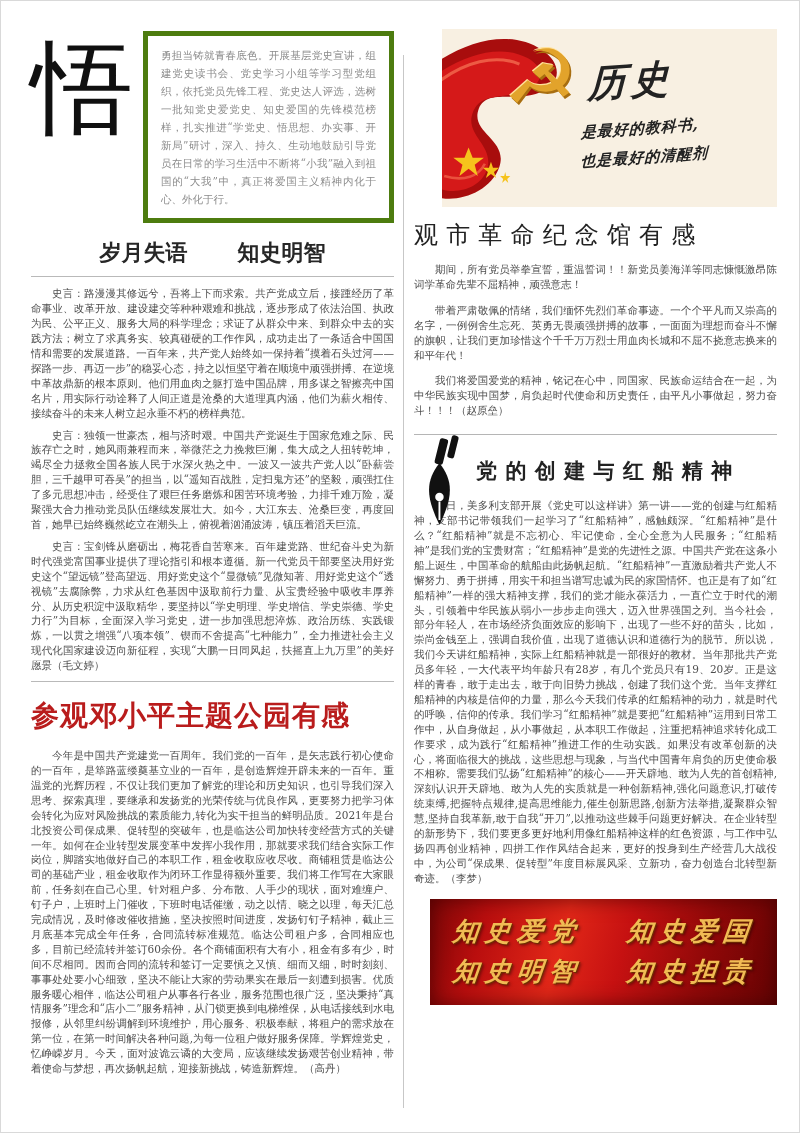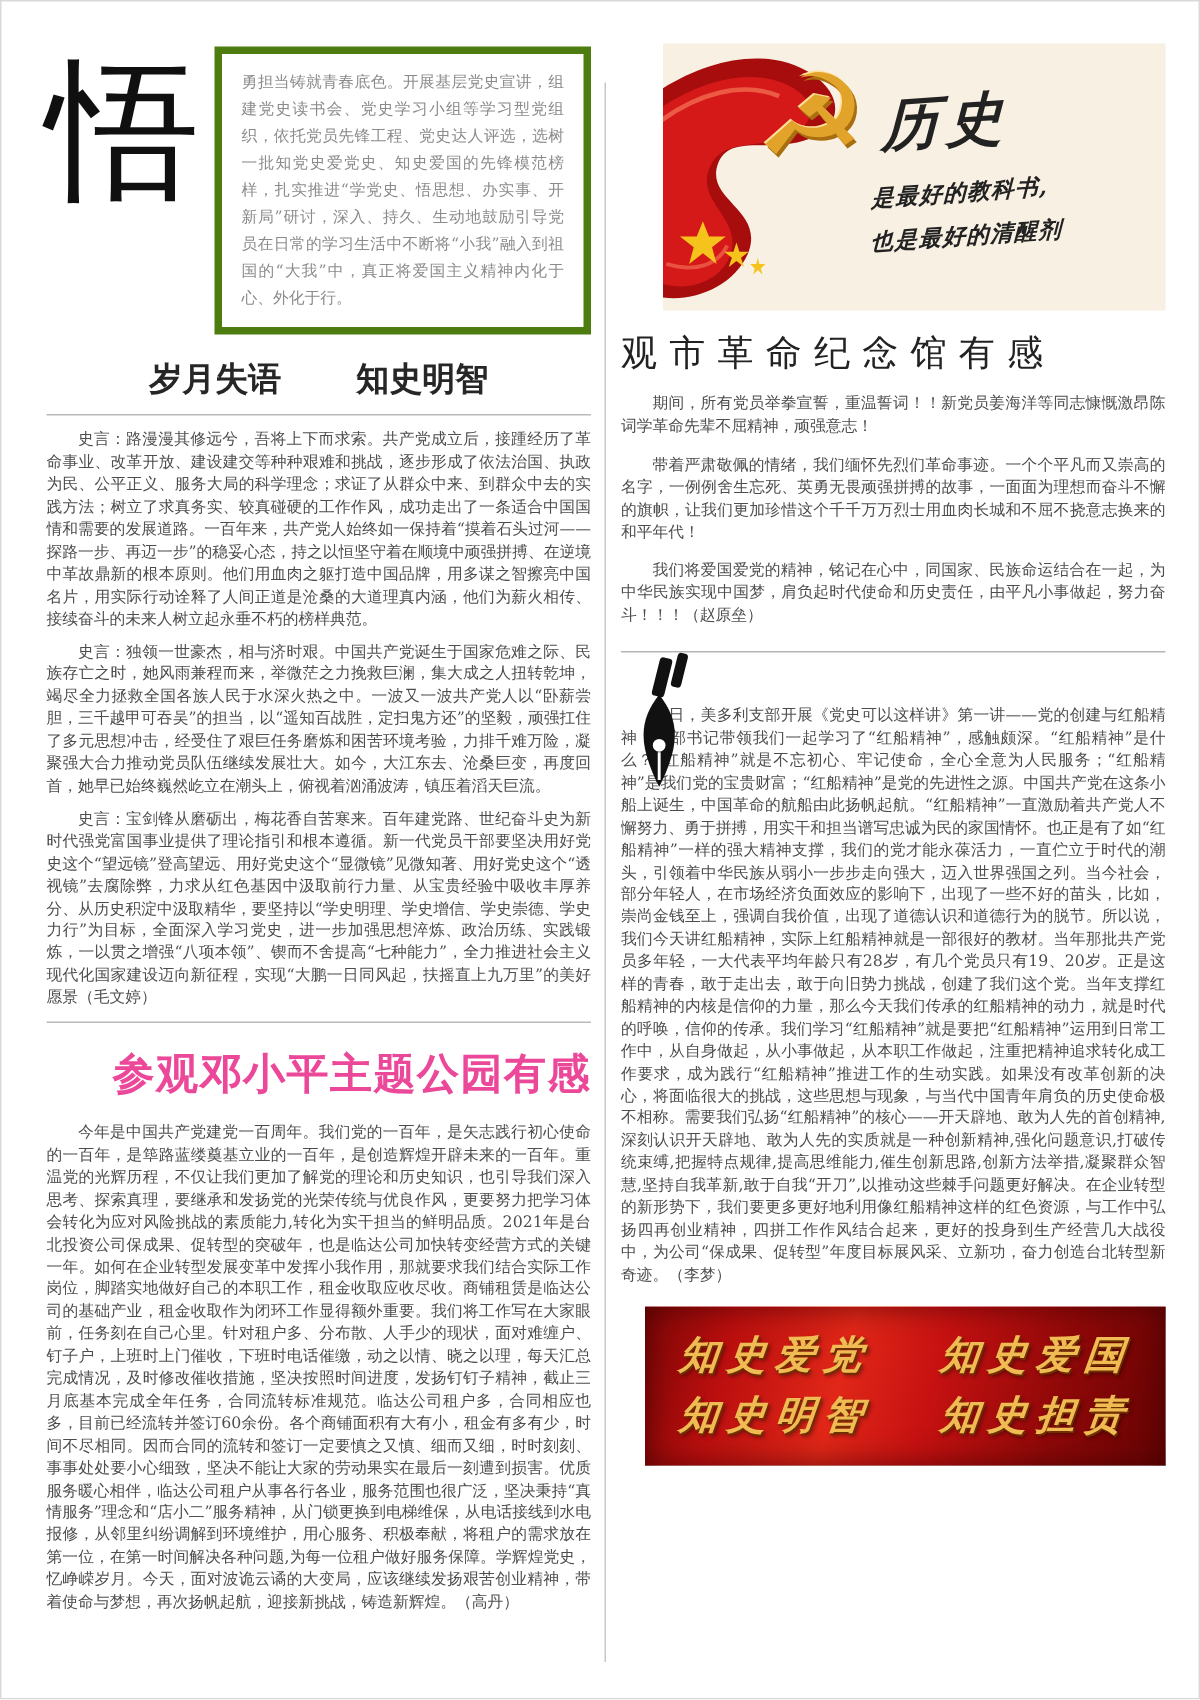--- a/index.html
+++ b/index.html
@@ -23,22 +23,22 @@
 
   
   .a1-title { display:flex; justify-content:center; gap:50px;
     font-family:"DejaVu Sans", sans-serif; font-weight:bold;
     font-size:22px; color:#262626; margin-top:15px; }
   .rule { border:none; border-top:1px solid #b9b9b9; margin:8px 0 9px; }
   .body-p { font-size:10.5px; line-height:1.42; color:#4d4d4d;
     text-align:justify; text-indent:2em; margin:7px 0; }
 
   
-  .a2-title { text-align:right; font-family:"DejaVu Sans", sans-serif; font-weight:bold;
-    font-size:28px; color:#ec4899; margin:15px 0 13px; letter-spacing:1px; }
+  .a2-title { text-align:left; font-family:"DejaVu Sans", sans-serif; font-weight:bold;
+    font-size:28px; color:#b91c1c; margin:15px 0 13px; letter-spacing:1px; }
 
   
   .hero { position:relative; height:178px; margin:0 0 12px 28px;
     background:#f8f0e2; overflow:hidden; }
   .flag-svg { position:absolute; left:-8px; top:4px; width:178px; height:172px; }
   .emblem { position:absolute; left:64px; top:10px; font-size:80px; line-height:1;
     color:#e2a32b; transform:rotate(8deg);
     text-shadow:2px 2px 0 #a86e10, -1px -1px 0 #ffe098;
     font-family:"DejaVu Sans", sans-serif; }
   .hero-text { position:absolute; right:12px; top:24px; width:184px;
@@ -129,20 +129,21 @@
     <div class="a4-head">
       <svg class="pen-svg" viewBox="0 0 70 120" aria-hidden="true">
         <g fill="#111">
           <rect x="30" y="2" width="11" height="34" rx="3" transform="rotate(14 35 19)"></rect>
           <rect x="46" y="-2" width="9" height="30" rx="3" transform="rotate(14 50 13)"></rect>
           <path d="M33 34 C16 56 14 76 33 114 C52 76 50 56 33 34 Z"></path>
         </g>
         <circle cx="33" cy="78" r="5.5" fill="#fff"></circle>
         <path d="M33 84 L33 108" stroke="#fff" stroke-width="2.5"></path>
       </svg>
+      <h2 class="a4-title">党的创建与红船精神</h2>
     </div>
 
     <p class="body-p">近日，美多利支部开展《党史可以这样讲》第一讲——党的创建与红船精神，支部书记带领我们一起学习了“红船精神”，感触颇深。“红船精神”是什么？“红船精神”就是不忘初心、牢记使命，全心全意为人民服务；“红船精神”是我们党的宝贵财富；“红船精神”是党的先进性之源。中国共产党在这条小船上诞生，中国革命的航船由此扬帆起航。“红船精神”一直激励着共产党人不懈努力、勇于拼搏，用实干和担当谱写忠诚为民的家国情怀。也正是有了如“红船精神”一样的强大精神支撑，我们的党才能永葆活力，一直伫立于时代的潮头，引领着中华民族从弱小一步步走向强大，迈入世界强国之列。当今社会，部分年轻人，在市场经济负面效应的影响下，出现了一些不好的苗头，比如，崇尚金钱至上，强调自我价值，出现了道德认识和道德行为的脱节。所以说，我们今天讲红船精神，实际上红船精神就是一部很好的教材。当年那批共产党员多年轻，一大代表平均年龄只有28岁，有几个党员只有19、20岁。正是这样的青春，敢于走出去，敢于向旧势力挑战，创建了我们这个党。当年支撑红船精神的内核是信仰的力量，那么今天我们传承的红船精神的动力，就是时代的呼唤，信仰的传承。我们学习“红船精神”就是要把“红船精神”运用到日常工作中，从自身做起，从小事做起，从本职工作做起，注重把精神追求转化成工作要求，成为践行“红船精神”推进工作的生动实践。如果没有改革创新的决心，将面临很大的挑战，这些思想与现象，与当代中国青年肩负的历史使命极不相称。需要我们弘扬“红船精神”的核心——开天辟地、敢为人先的首创精神,深刻认识开天辟地、敢为人先的实质就是一种创新精神,强化问题意识,打破传统束缚,把握特点规律,提高思维能力,催生创新思路,创新方法举措,凝聚群众智慧,坚持自我革新,敢于自我“开刀”,以推动这些棘手问题更好解决。在企业转型的新形势下，我们要更多更好地利用像红船精神这样的红色资源，与工作中弘扬四再创业精神，四拼工作作风结合起来，更好的投身到生产经营几大战役中，为公司“保成果、促转型”年度目标展风采、立新功，奋力创造台北转型新奇迹。（李梦）</p>
 
     <div class="banner">
       <div class="banner-line">
         <span class="banner-word">知史爱党</span>
         <span class="banner-word">知史爱国</span>
       </div>
       <div class="banner-line">

